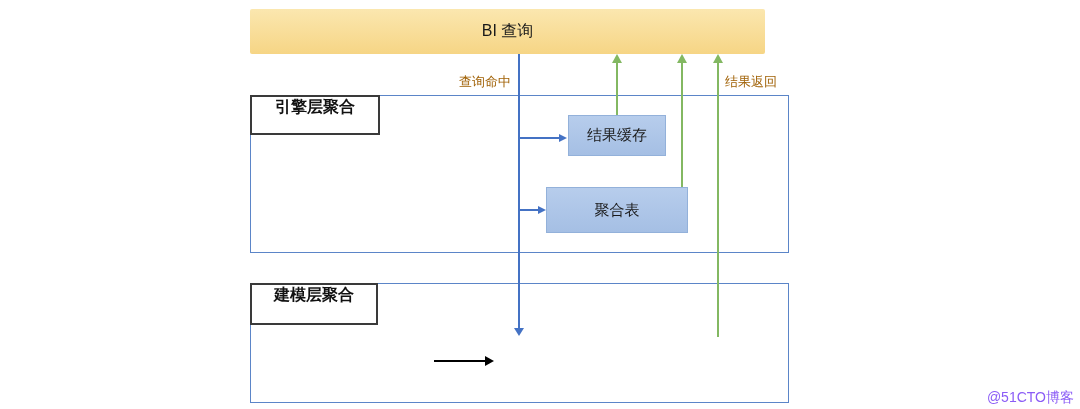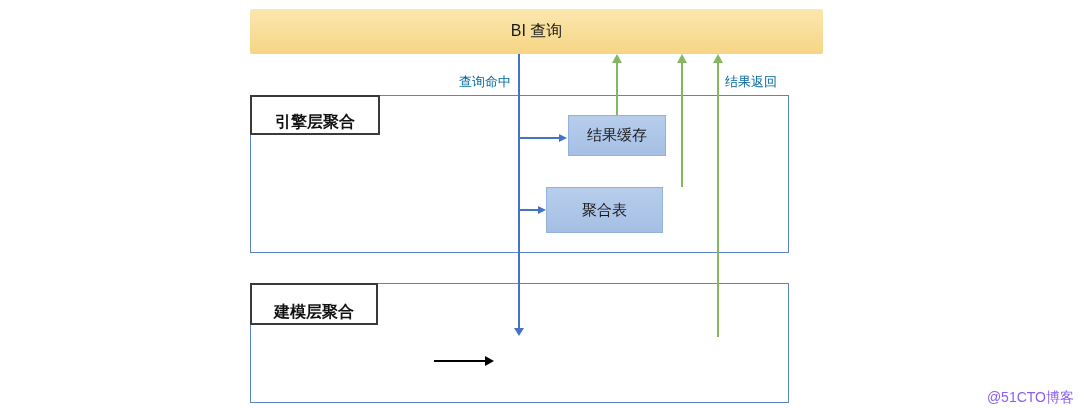--- a/index.html
+++ b/index.html
@@ -9,55 +9,55 @@
     position: relative;
     width: 1080px;
     height: 409px;
     background: #ffffff;
     overflow: hidden;
   }
   
   .bi-bar {
     position: absolute;
     left: 250px; top: 9px;
-    width: 573px; height: 45px;
+    width: 515px; height: 45px;
     background: linear-gradient(to bottom, #fbe7af 0%, #f6d585 100%);
     border-radius: 2px;
     display: flex; align-items: center; justify-content: center;
     font-size: 16px; color: #1a1a1a;
   }
   
   .layer-box {
     position: absolute;
     border: 1px solid #5b85c8;
     background: #ffffff;
   }
   .engine-box { left: 250px; top: 95px; width: 539px; height: 158px; }
   .modeling-box { left: 250px; top: 283px; width: 539px; height: 120px; }
   .layer-label {
     position: absolute;
     border: 2px solid #3a3a3a;
     background: #ffffff;
-    display: flex; align-items: flex-end; justify-content: center;
+    display: flex; align-items: flex-start; justify-content: center;
     font-size: 16px; font-weight: bold; color: #111111;
     z-index: 3;
   }
   .engine-label { left: 250px; top: 95px; width: 130px; height: 40px; }
   .modeling-label { left: 250px; top: 283px; width: 128px; height: 42px; }
   
   .node-light {
     position: absolute;
     background: linear-gradient(to bottom, #b7cdec 0%, #a5bfe4 100%);
     border: 1px solid #93b1da;
     display: flex; align-items: center; justify-content: center;
     font-size: 15px; color: #1a1a1a;
     z-index: 2;
   }
   .result-cache { left: 568px; top: 115px; width: 98px; height: 41px; }
-  .agg-table { left: 546px; top: 187px; width: 117px; height: 46px; }
+  .agg-table { left: 546px; top: 187px; width: 142px; height: 46px; }
   .node-dark {
     position: absolute;
     background: linear-gradient(to bottom, #66a0d7 0%, #4987c5 100%);
     border: 1px solid #41719c;
     border-radius: 2px;
     display: flex; align-items: center; justify-content: center;
     font-size: 15px; color: #ffffff;
     z-index: 2;
   }
   .base-wide { left: 277px; top: 338px; width: 157px; height: 46px; }
@@ -70,21 +70,21 @@
   .vline { width: 2px; }
   .hline { height: 2px; }
   .arrowhead { position: absolute; width: 0; height: 0; z-index: 5; }
   .ah-down-blue  { border-left: 5px solid transparent; border-right: 5px solid transparent; border-top: 8px solid #4472c4; }
   .ah-right-blue { border-top: 4px solid transparent; border-bottom: 4px solid transparent; border-left: 8px solid #4472c4; }
   .ah-up-green   { border-left: 5px solid transparent; border-right: 5px solid transparent; border-bottom: 9px solid #83b862; }
   .ah-right-black{ border-top: 5px solid transparent; border-bottom: 5px solid transparent; border-left: 9px solid #000000; }
   
   .edge-label {
     position: absolute;
-    font-size: 13px; color: #0369a1;
+    font-size: 13px; color: #a16207;
     white-space: nowrap;
     z-index: 4;
   }
   .query-hit { left: 459px; top: 73px; }
   .result-return { left: 725px; top: 73px; }
   
   .watermark {
     position: absolute;
     right: 6px; bottom: 2px;
     font-size: 14px; color: #8b5cf6;

